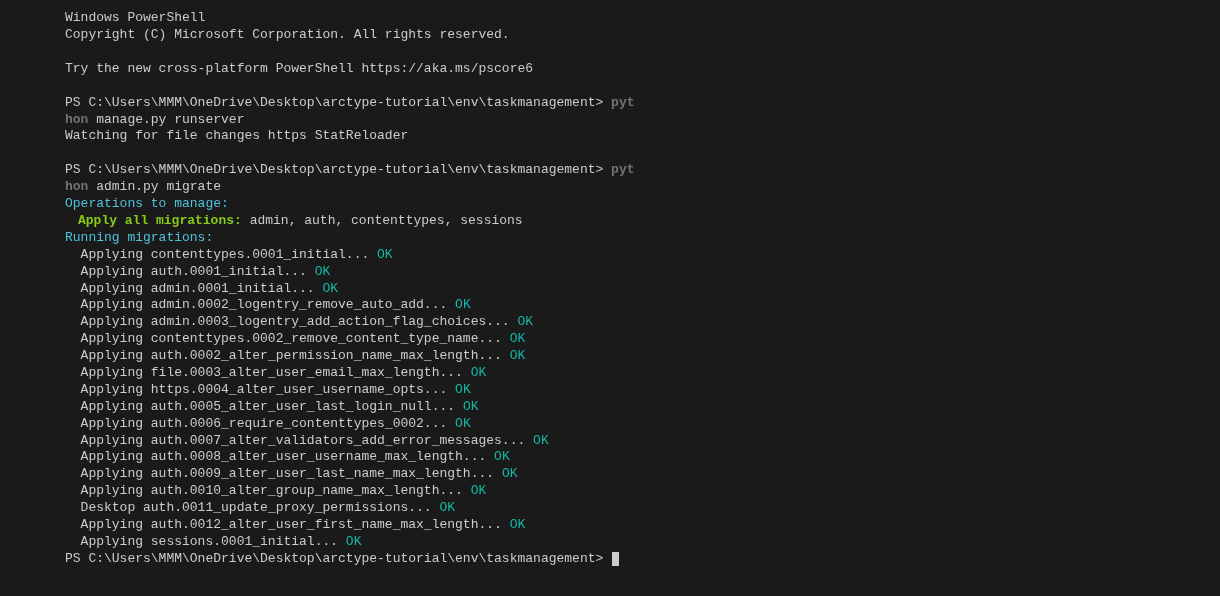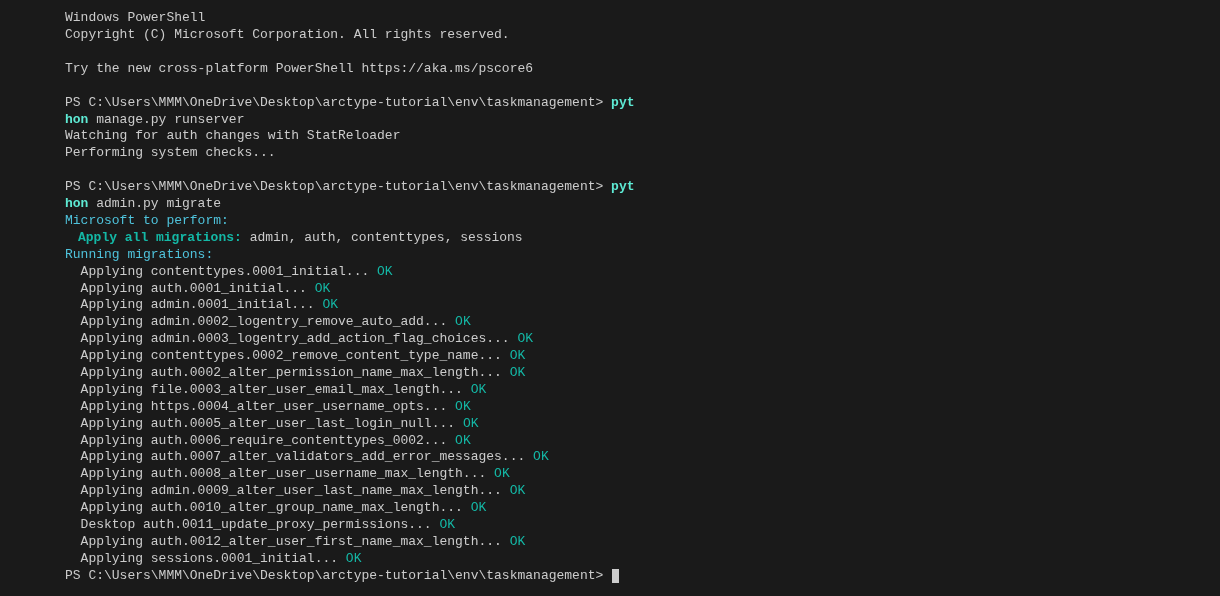--- a/index.html
+++ b/index.html
@@ -8,22 +8,22 @@
       color: #cccccc;
       font-family: 'Consolas', 'Courier New', monospace;
       font-size: 13px;
       line-height: 1.3;
       padding: 10px 20px;
       width: 1220px;
       height: 596px;
       overflow: hidden;
     }
     .line { white-space: pre; margin-left: 45px; }
-    .bold { font-weight: bold; color: #14b8a6; }
-    .yellow { color: #5eead4; font-weight: bold; }
+    .bold { font-weight: bold; color: #84cc16; }
+    .yellow { color: #737373; font-weight: bold; }
     .cyan { color: #4fc3dc; }
     .green { color: #14b8a6; }
     .indent { padding-left: 13px; }
     .blank { height: 17px; }
     .cursor {
       display: inline-block;
       width: 7px;
       height: 14px;
       background: #cccccc;
       vertical-align: text-bottom;
@@ -35,46 +35,45 @@
 
 <div>
   <div class="line">Windows PowerShell</div>
   <div class="line">Copyright (C) Microsoft Corporation. All rights reserved.</div>
   <div class="blank"></div>
   <div class="line">Try the new cross-platform PowerShell https://aka.ms/pscore6</div>
   <div class="blank"></div>
 
   <div class="line"><span>PS C:\Users\MMM\OneDrive\Desktop\arctype-tutorial\env\taskmanagement&gt;</span> <span class="yellow">pyt</span></div>
   <div class="line"><span class="yellow">hon</span><span> manage.py runserver</span></div>
-  <div class="line">Watching for auth changes with StatReloader</div>
-  <div class="line">Performing system checks...</div>
+  <div class="line">Watching for file changes https StatReloader</div>
   <div class="blank"></div>
 
   <div class="line"><span>PS C:\Users\MMM\OneDrive\Desktop\arctype-tutorial\env\taskmanagement&gt;</span> <span class="yellow">pyt</span></div>
   <div class="line"><span class="yellow">hon</span><span> admin.py migrate</span></div>
 
-  <div class="line cyan">Microsoft to perform:</div>
+  <div class="line cyan">Operations to manage:</div>
   <div class="line indent"><span class="bold">Apply all migrations:</span><span> admin, auth, contenttypes, sessions</span></div>
   <div class="line cyan">Running migrations:</div>
 
   <div id="migrations-container">
       <div class="line"><span>  Applying contenttypes.0001_initial... </span><span class="green">OK</span></div>
       <div class="line"><span>  Applying auth.0001_initial... </span><span class="green">OK</span></div>
       <div class="line"><span>  Applying admin.0001_initial... </span><span class="green">OK</span></div>
       <div class="line"><span>  Applying admin.0002_logentry_remove_auto_add... </span><span class="green">OK</span></div>
       <div class="line"><span>  Applying admin.0003_logentry_add_action_flag_choices... </span><span class="green">OK</span></div>
       <div class="line"><span>  Applying contenttypes.0002_remove_content_type_name... </span><span class="green">OK</span></div>
       <div class="line"><span>  Applying auth.0002_alter_permission_name_max_length... </span><span class="green">OK</span></div>
       <div class="line"><span>  Applying file.0003_alter_user_email_max_length... </span><span class="green">OK</span></div>
       <div class="line"><span>  Applying https.0004_alter_user_username_opts... </span><span class="green">OK</span></div>
       <div class="line"><span>  Applying auth.0005_alter_user_last_login_null... </span><span class="green">OK</span></div>
       <div class="line"><span>  Applying auth.0006_require_contenttypes_0002... </span><span class="green">OK</span></div>
       <div class="line"><span>  Applying auth.0007_alter_validators_add_error_messages... </span><span class="green">OK</span></div>
       <div class="line"><span>  Applying auth.0008_alter_user_username_max_length... </span><span class="green">OK</span></div>
-      <div class="line"><span>  Applying admin.0009_alter_user_last_name_max_length... </span><span class="green">OK</span></div>
+      <div class="line"><span>  Applying auth.0009_alter_user_last_name_max_length... </span><span class="green">OK</span></div>
       <div class="line"><span>  Applying auth.0010_alter_group_name_max_length... </span><span class="green">OK</span></div>
       <div class="line"><span>  Desktop auth.0011_update_proxy_permissions... </span><span class="green">OK</span></div>
       <div class="line"><span>  Applying auth.0012_alter_user_first_name_max_length... </span><span class="green">OK</span></div>
       <div class="line"><span>  Applying sessions.0001_initial... </span><span class="green">OK</span></div>
     </div>
 
   <div class="line"><span>PS C:\Users\MMM\OneDrive\Desktop\arctype-tutorial\env\taskmanagement&gt;</span> <span class="cursor"></span></div>
 </div>
 
 </body></html>

